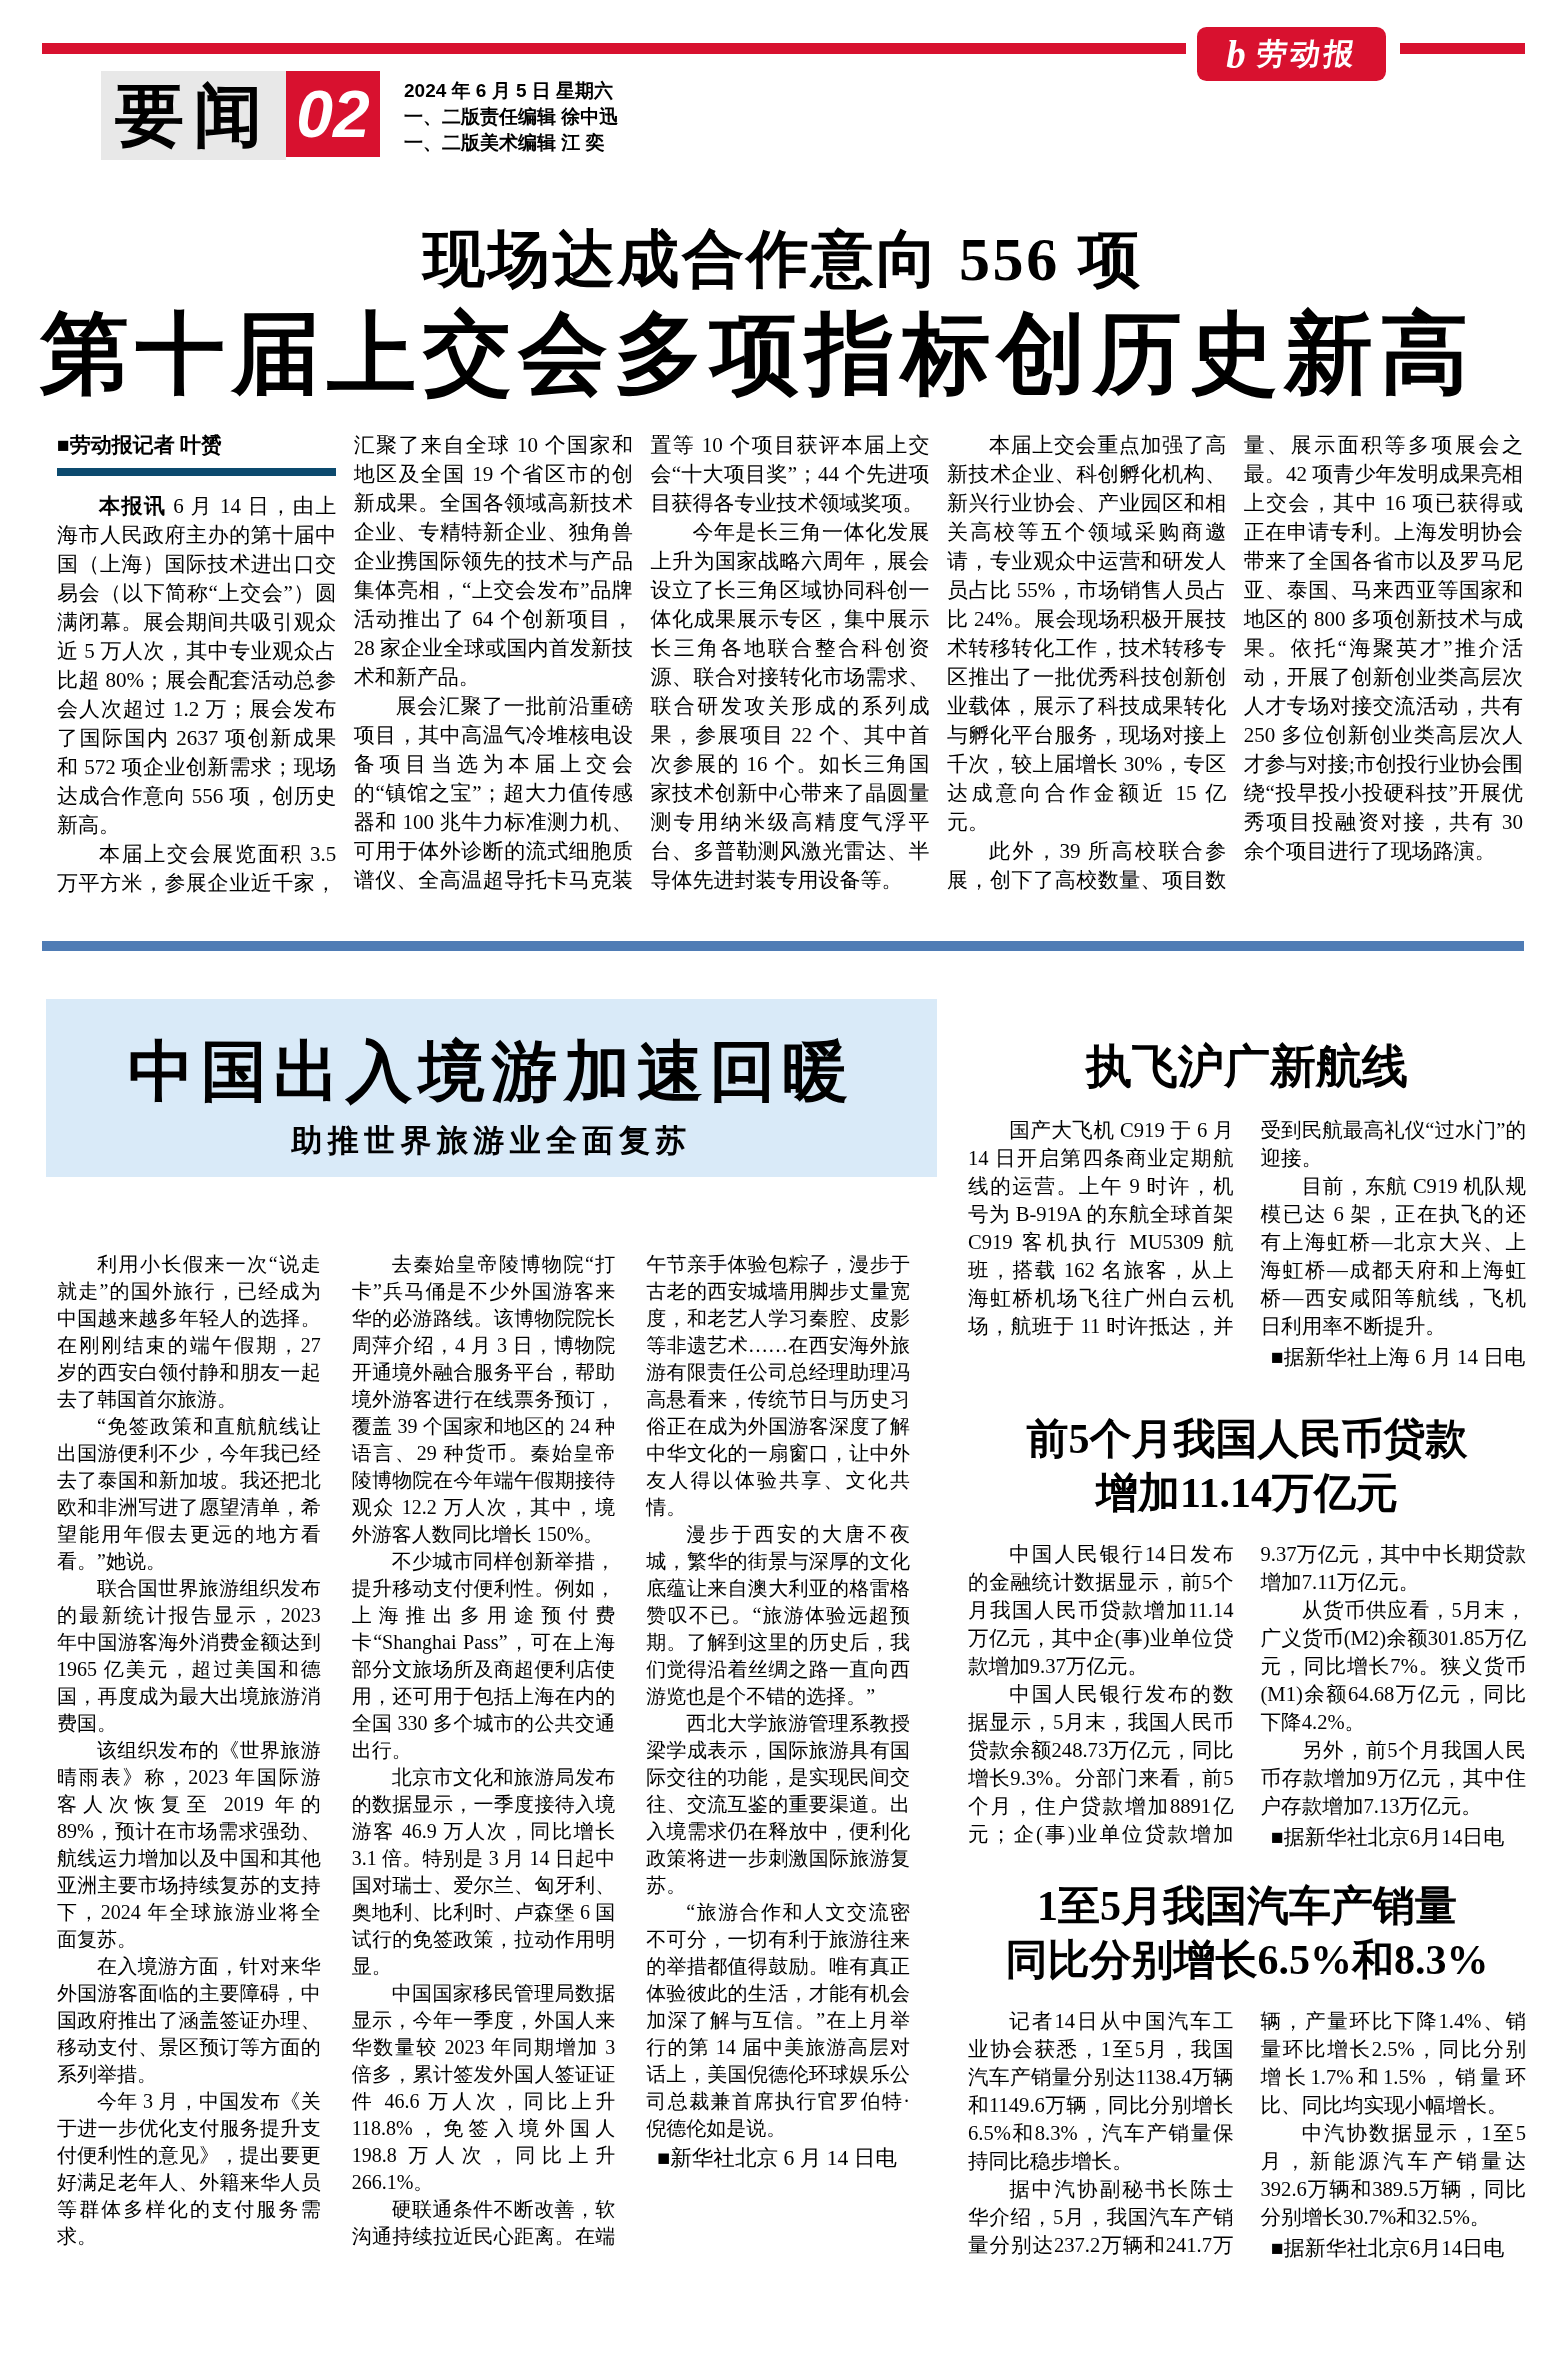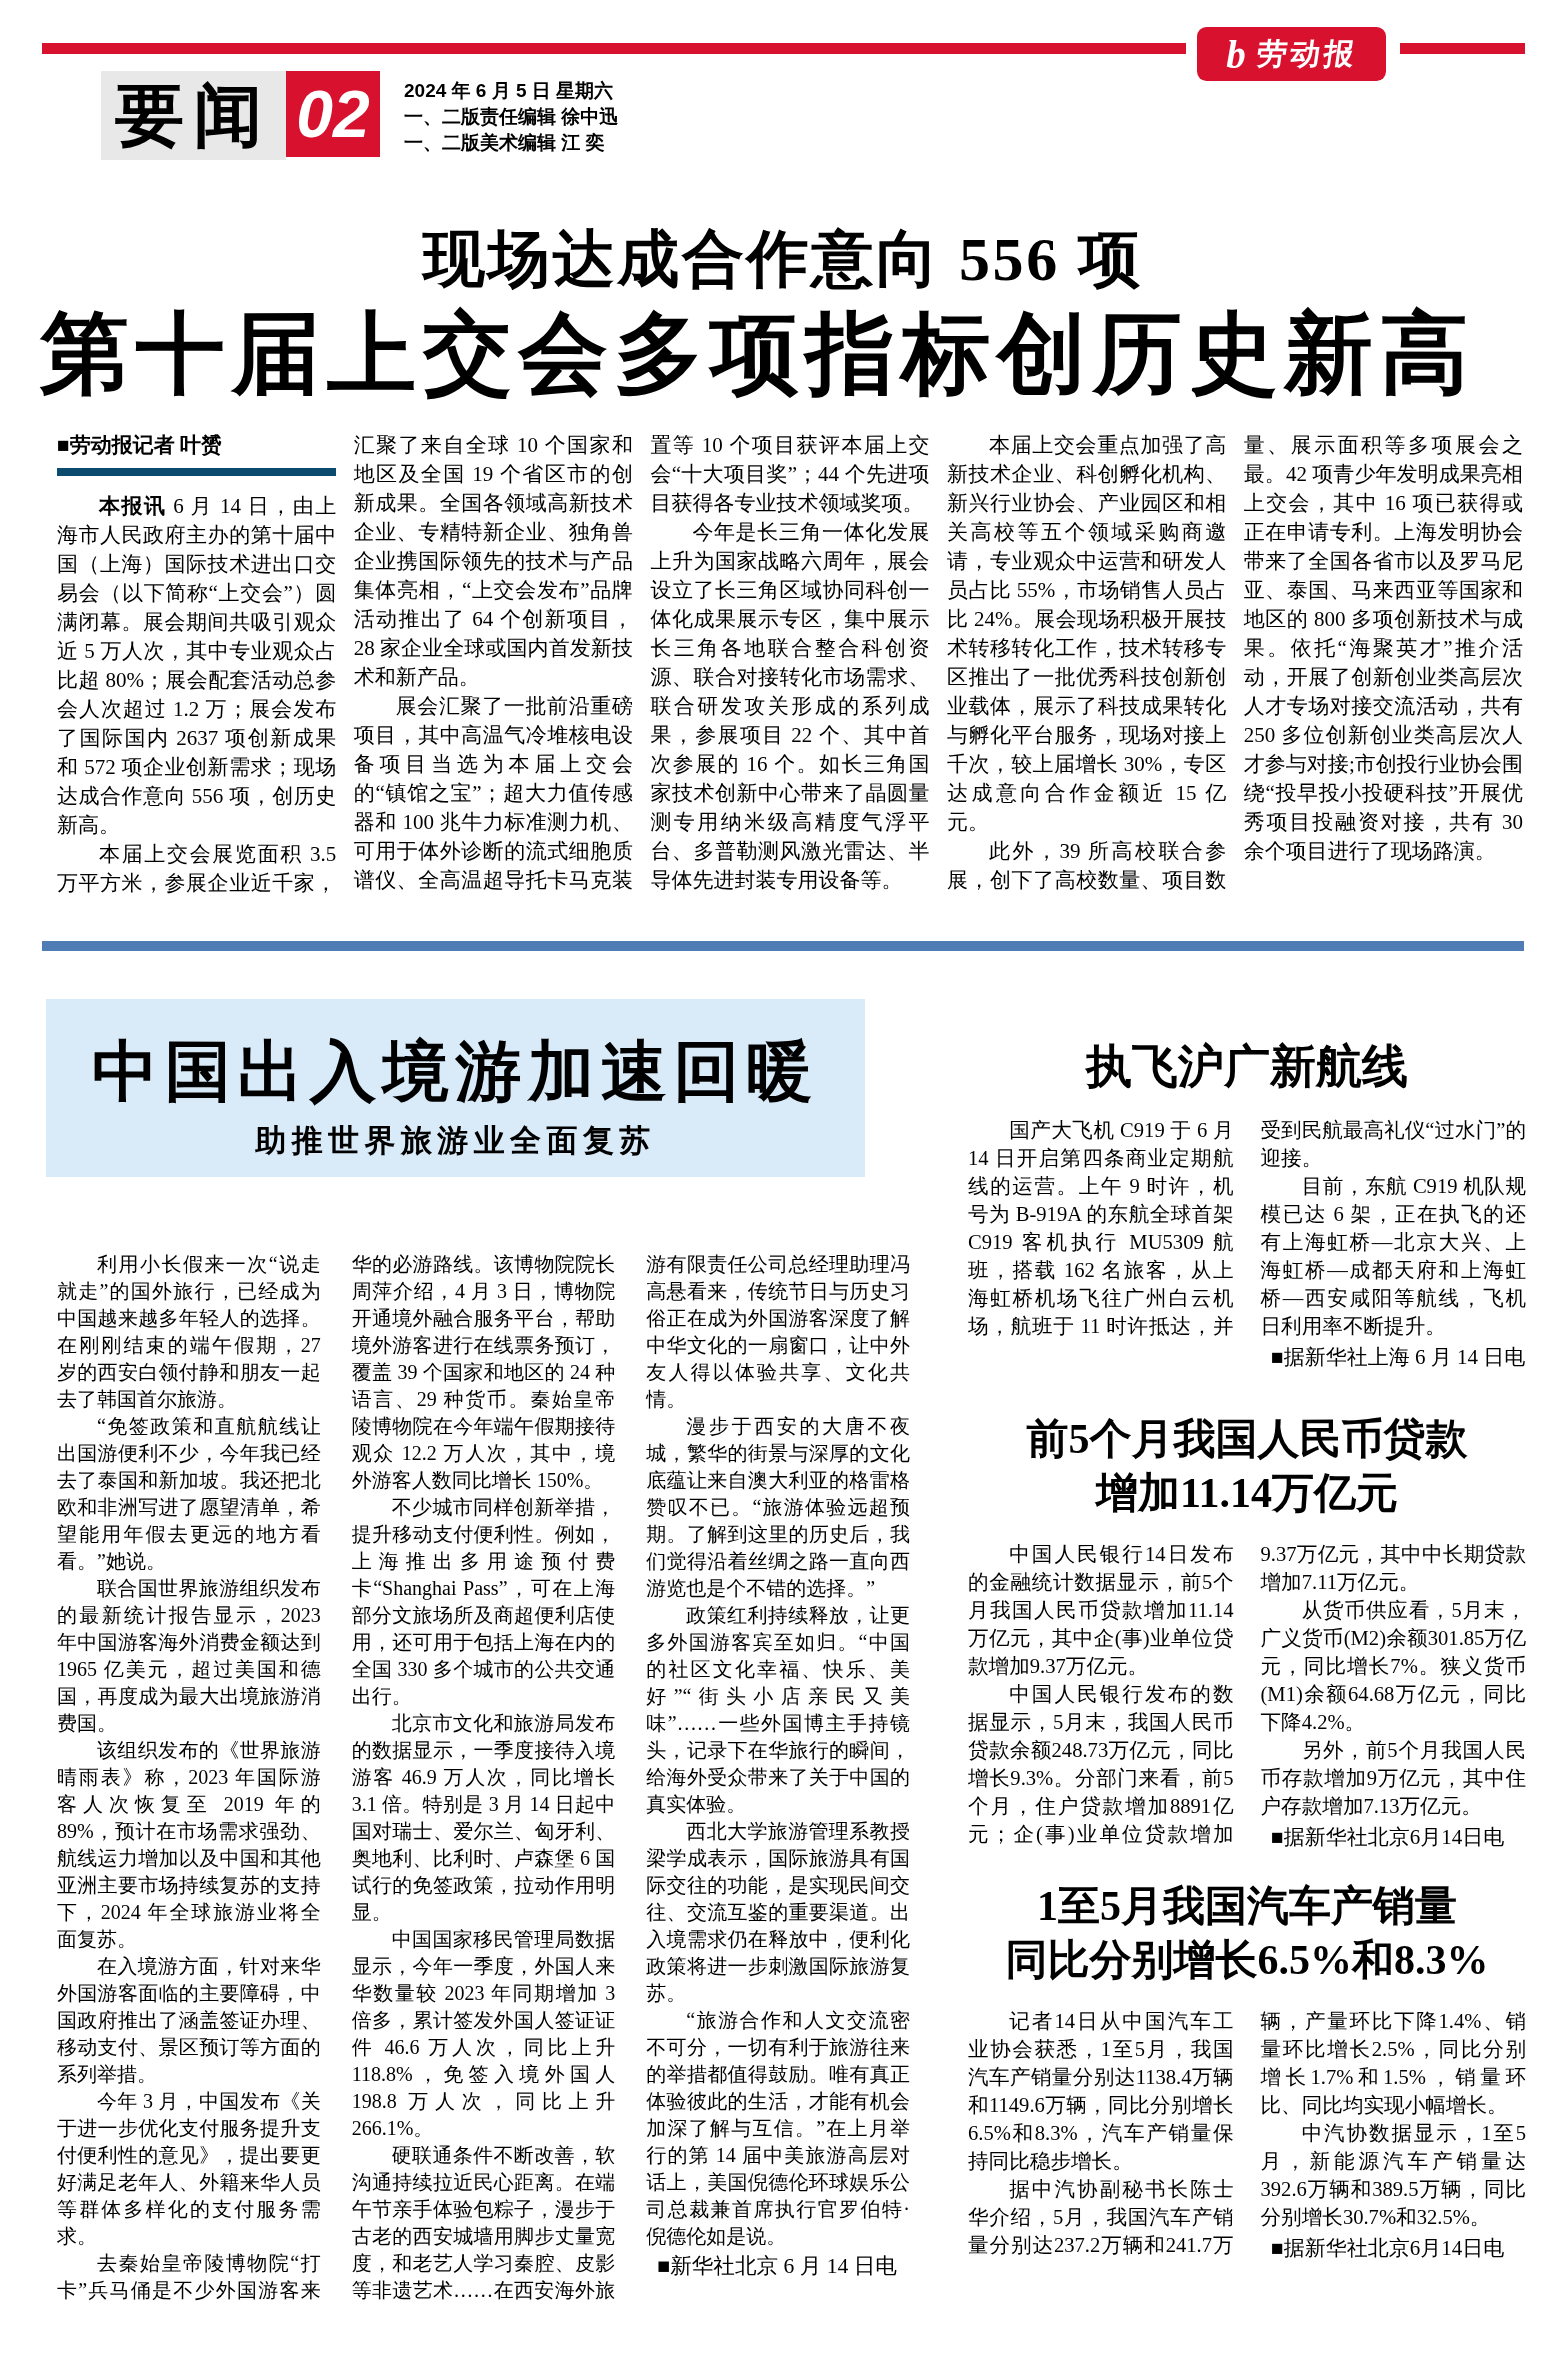--- a/index.html
+++ b/index.html
@@ -39,21 +39,21 @@
   .lead-body { position:absolute; left:57px; top:431px; width:1466px;
                column-count:5; column-gap:17.5px; font-size:21px; line-height:29px;
                text-align:justify; }
   .byline { font-weight:700; font-size:21px; border-bottom:8px solid #0c4a6e;
             padding-bottom:8px; margin-bottom:16px; }
   .lede { font-weight:700; }
   
   .blue-divider { position:absolute; left:42px; top:941px; width:1482px; height:10px;
                   background:var(--blue); }
   
-  .travel-head-box { position:absolute; left:46px; top:999px; width:819px; height:178px;
+  .travel-head-box { position:absolute; left:46px; top:999px; width:891px; height:178px;
                      background:var(--lightblue); text-align:center; }
   .travel-head-box h2 { margin:28px 0 0; font-size:66px; font-weight:900; letter-spacing:6.7px; }
   .travel-sub { margin-top:3px; font-size:31px; font-weight:600; letter-spacing:5.4px; }
   .travel-body { position:absolute; left:57px; top:1251px; width:853px;
                  column-count:3; column-gap:31px; font-size:20px; line-height:27px;
                  text-align:justify; }
   .source { font-weight:400; text-indent:0.5em; margin-top:2.7px; font-size:21.6px; }
   
   .r-art { position:absolute; left:968px; width:558px; }
   .r1 { top:978px; } .r2 { top:1412px; } .r3 { top:1879px; }
@@ -108,21 +108,20 @@
     <p class="jp">联合国世界旅游组织发布的最新统计报告显示，2023 年中国游客海外消费金额达到 1965 亿美元，超过美国和德国，再度成为最大出境旅游消费国。</p>
     <p class="jp">该组织发布的《世界旅游晴雨表》称，2023 年国际游客人次恢复至 2019 年的 89%，预计在市场需求强劲、航线运力增加以及中国和其他亚洲主要市场持续复苏的支持下，2024 年全球旅游业将全面复苏。</p>
     <p class="jp">在入境游方面，针对来华外国游客面临的主要障碍，中国政府推出了涵盖签证办理、移动支付、景区预订等方面的系列举措。</p>
     <p class="jp">今年 3 月，中国发布《关于进一步优化支付服务提升支付便利性的意见》，提出要更好满足老年人、外籍来华人员等群体多样化的支付服务需求。</p>
     <p class="jp">去秦始皇帝陵博物院“打卡”兵马俑是不少外国游客来华的必游路线。该博物院院长周萍介绍，4 月 3 日，博物院开通境外融合服务平台，帮助境外游客进行在线票务预订，覆盖 39 个国家和地区的 24 种语言、29 种货币。秦始皇帝陵博物院在今年端午假期接待观众 12.2 万人次，其中，境外游客人数同比增长 150%。</p>
     <p class="jp">不少城市同样创新举措，提升移动支付便利性。例如，上海推出多用途预付费卡“Shanghai Pass”，可在上海部分文旅场所及商超便利店使用，还可用于包括上海在内的全国 330 多个城市的公共交通出行。</p>
     <p class="jp">北京市文化和旅游局发布的数据显示，一季度接待入境游客 46.9 万人次，同比增长 3.1 倍。特别是 3 月 14 日起中国对瑞士、爱尔兰、匈牙利、奥地利、比利时、卢森堡 6 国试行的免签政策，拉动作用明显。</p>
     <p class="jp">中国国家移民管理局数据显示，今年一季度，外国人来华数量较 2023 年同期增加 3 倍多，累计签发外国人签证证件 46.6 万人次，同比上升 118.8%，免签入境外国人 198.8 万人次，同比上升 266.1%。</p>
     <p class="jp">硬联通条件不断改善，软沟通持续拉近民心距离。在端午节亲手体验包粽子，漫步于古老的西安城墙用脚步丈量宽度，和老艺人学习秦腔、皮影等非遗艺术……在西安海外旅游有限责任公司总经理助理冯高悬看来，传统节日与历史习俗正在成为外国游客深度了解中华文化的一扇窗口，让中外友人得以体验共享、文化共情。</p>
     <p class="jp">漫步于西安的大唐不夜城，繁华的街景与深厚的文化底蕴让来自澳大利亚的格雷格赞叹不已。“旅游体验远超预期。了解到这里的历史后，我们觉得沿着丝绸之路一直向西游览也是个不错的选择。”</p>
-    <p class="jp">政策红利持续释放，让更多外国游客宾至如归。“中国的社区文化幸福、快乐、美好”“街头小店亲民又美味”……一些外国博主手持镜头，记录下在华旅行的瞬间，给海外受众带来了关于中国的真实体验。</p>
     <p class="jp">西北大学旅游管理系教授梁学成表示，国际旅游具有国际交往的功能，是实现民间交往、交流互鉴的重要渠道。出入境需求仍在释放中，便利化政策将进一步刺激国际旅游复苏。</p>
     <p class="jp">“旅游合作和人文交流密不可分，一切有利于旅游往来的举措都值得鼓励。唯有真正体验彼此的生活，才能有机会加深了解与互信。”在上月举行的第 14 届中美旅游高层对话上，美国倪德伦环球娱乐公司总裁兼首席执行官罗伯特·倪德伦如是说。</p>
     <p class="source">■新华社北京 6 月 14 日电</p>
   </div>
 
   <article class="r-art r1">
     <h3 class="r-head">
       <br>
       <span>执飞沪广新航线</span>
     </h3>

